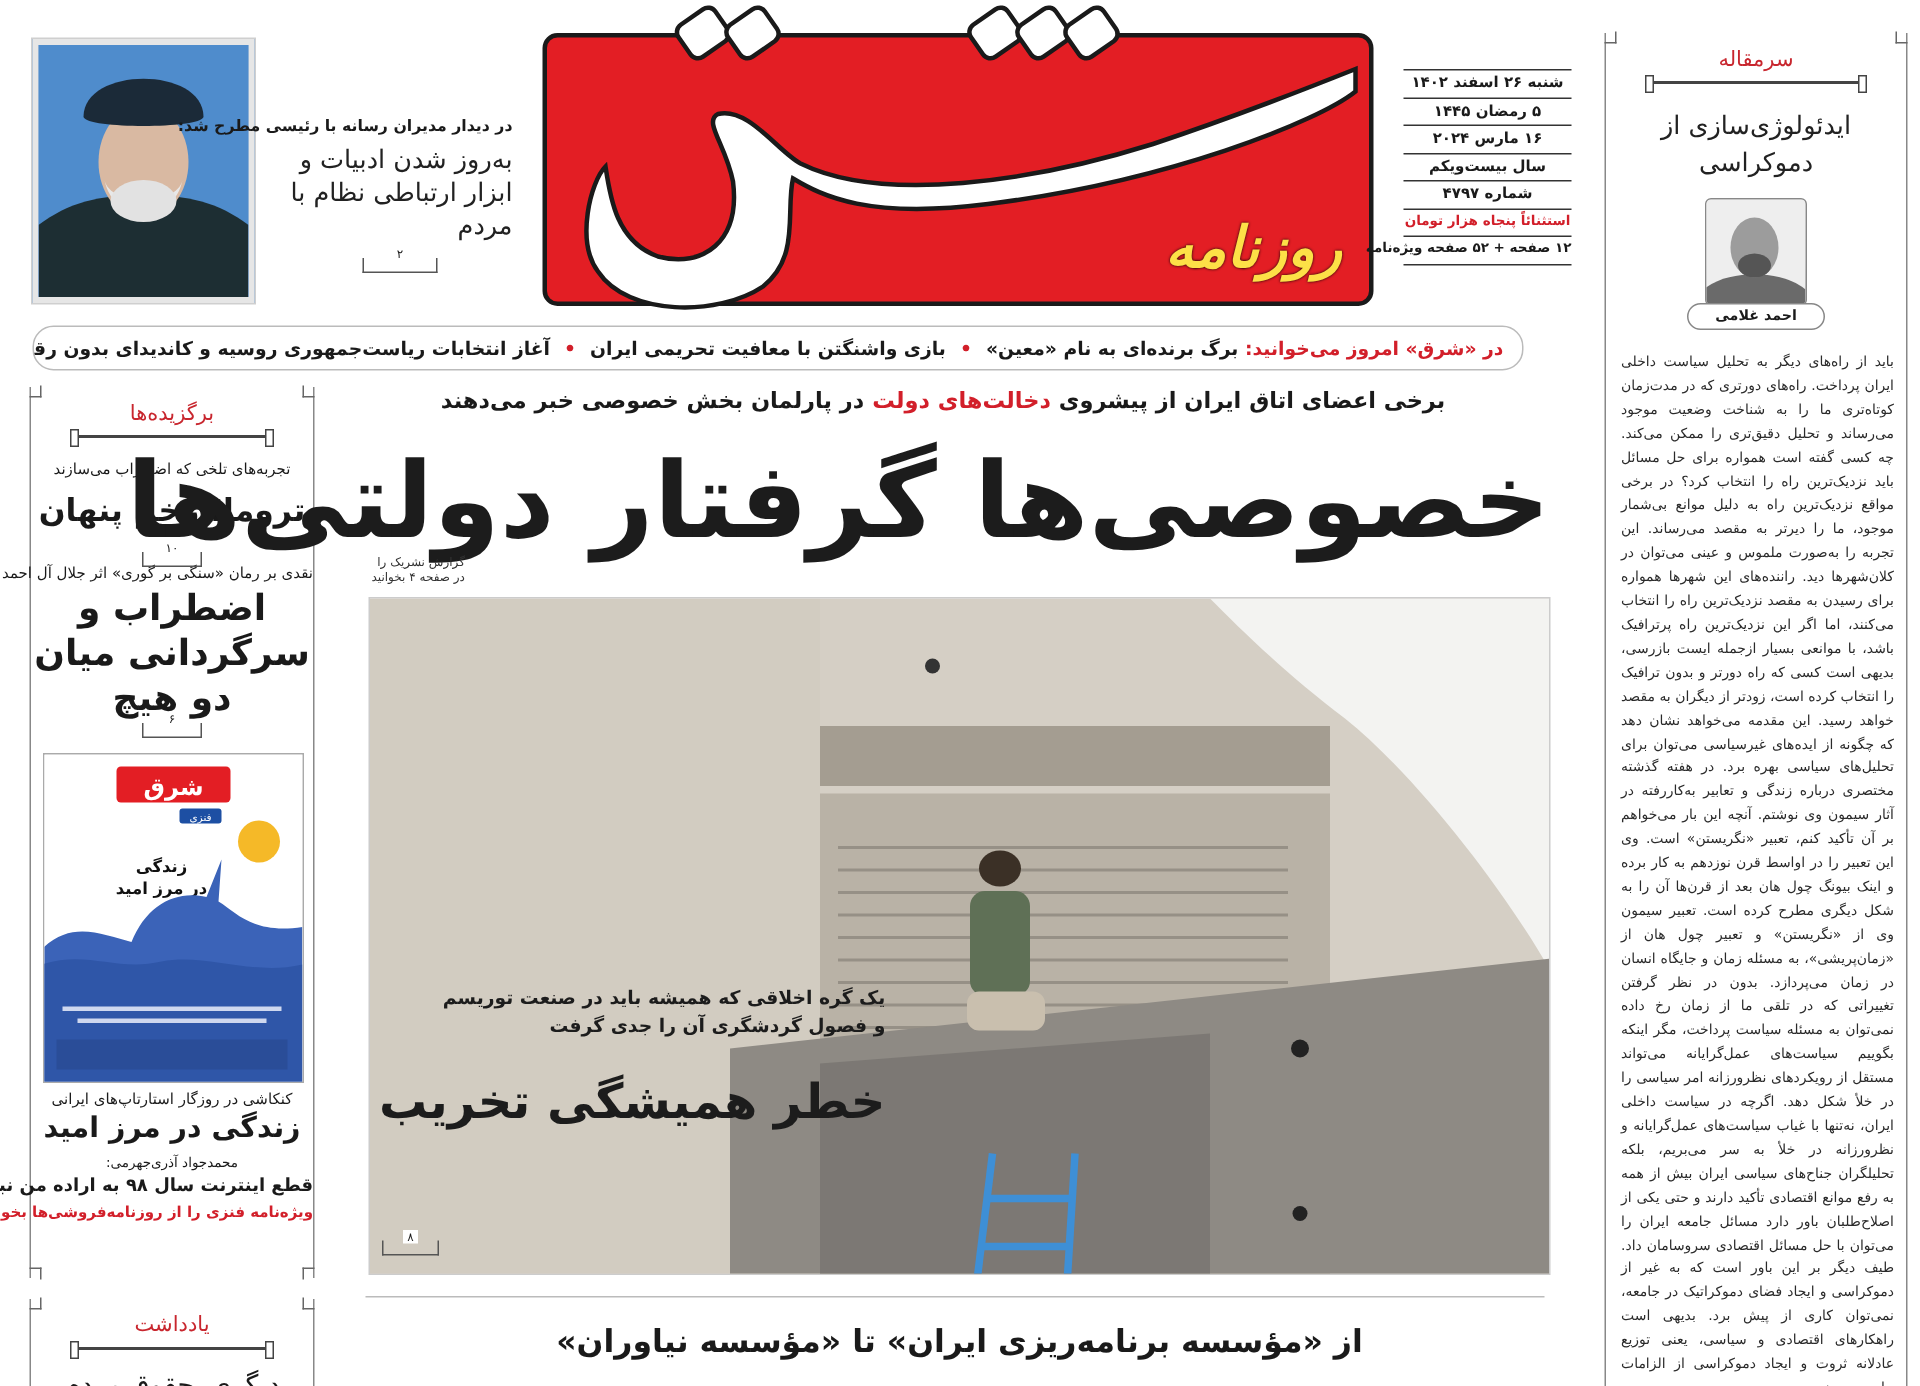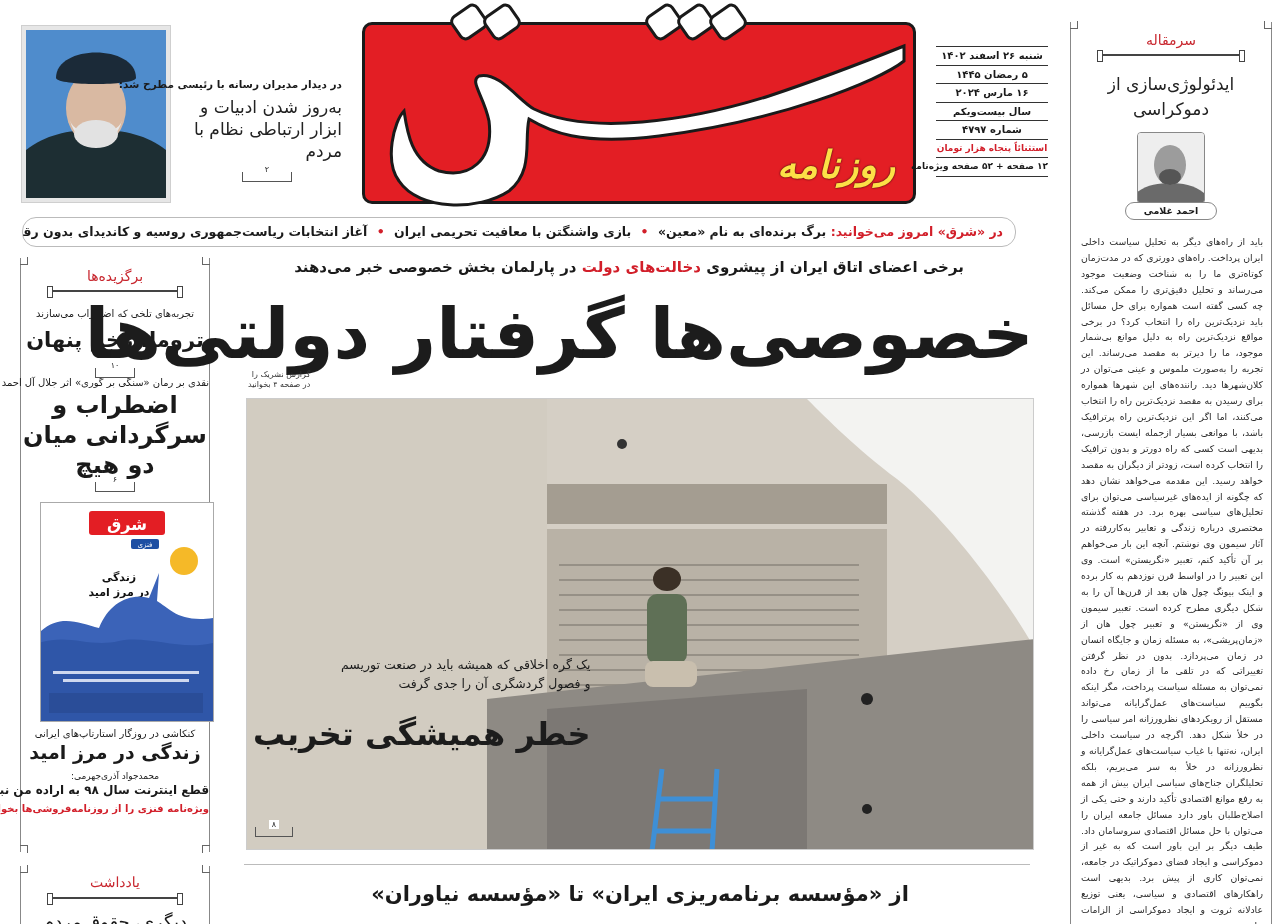--- a/index.html
+++ b/index.html
@@ -79,41 +79,41 @@
   .editorial .body {
     margin: 14px 8px 0 10px; font-size: 9.3px; line-height: 15.9px; text-align: justify; color: #2a2a2a;
   }
 
   
   .leftcol { left: 20px; top: 258px; width: 190px; border-left: 1px solid #888; border-right: 1px solid #888; }
   .corner { position: absolute; width: 8px; height: 8px; border: 1px solid #666; }
   .leftcol .sub { font-size: 10px; text-align: center; margin-top: 10px; white-space: nowrap; }
   .leftcol .big { font-size: 24px; font-weight: bold; text-align: center; line-height: 30px; }
   .mag {
-    position: absolute; left: 19px; top: 244px; width: 174px; height: 220px;
+    position: absolute; left: 8px; top: 244px; width: 174px; height: 220px;
     border: 1px solid #aaa; background: #ffffff; overflow: hidden;
   }
 
   
   .supra { left: 240px; top: 258px; width: 778px; text-align: center; font-size: 15px; font-weight: bold; white-space: nowrap; }
   .supra .hl { color: #d21f2a; }
   .headline {
     left: 244px; top: 286px; width: 782px; text-align: center;
     font-size: 70px; font-weight: bold; letter-spacing: -2px; line-height: 96px; white-space: nowrap;
     color: #1c1c1c; transform: scaleX(1.02);
   }
   .refnote { left: 248px; top: 370px; font-size: 8px; line-height: 10px; color: #333; text-align: right; white-space: nowrap; }
 
   .photo {
     left: 246px; top: 398px; width: 788px; height: 452px; overflow: hidden;
     background: linear-gradient(180deg, #d9d4cc 0%, #cfc9bf 40%, #c2bcb1 70%, #a9a49d 100%);
     border: 1px solid #ccc;
   }
   .photo-caption { position: absolute; left: 6px; text-align: right; }
-  .photo-caption .kicker { font-size: 12.5px; font-weight: normal; line-height: 19px; color: #1c1c1c; white-space: nowrap; }
+  .photo-caption .kicker { font-size: 12.5px; font-weight: bold; line-height: 19px; color: #1c1c1c; white-space: nowrap; }
   .photo-caption .title { font-size: 32px; font-weight: bold; line-height: 46px; color: #1c1c1c; white-space: nowrap; margin-top: 18px; }
 
   .bottom-head { left: 350px; top: 882px; width: 580px; text-align: center; font-size: 21px; font-weight: bold; white-space: nowrap; }
   .hline { position: absolute; height: 1px; background: #bbb; }
 </style>
 </head>
 <body>
 
 <div class="abs logo">
   <svg width="570" height="220" viewBox="0 0 570 220">

